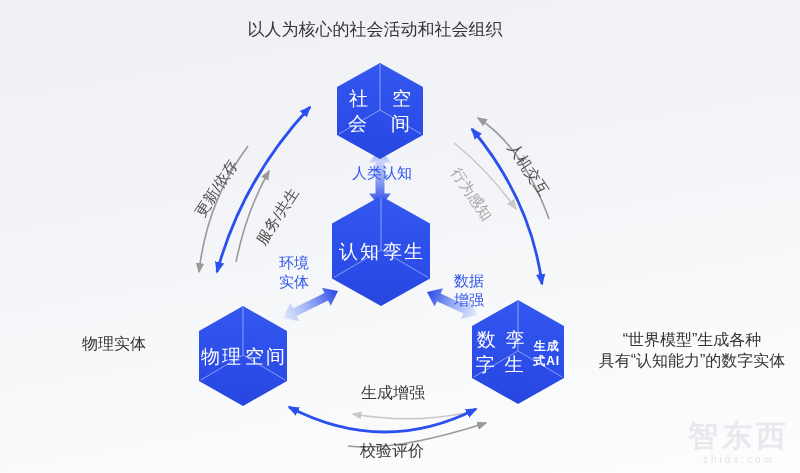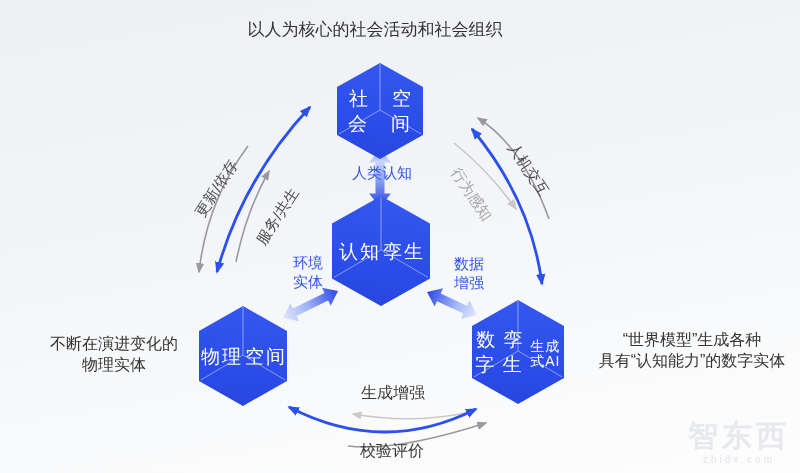--- a/index.html
+++ b/index.html
@@ -14,21 +14,21 @@
   
   .hex {
     position:absolute;
     clip-path:polygon(50% 0,100% 25%,100% 75%,50% 100%,0 75%,0 25%);
     background:linear-gradient(185deg,#3558F0 0%,#2A4BE7 70%,#2846DE 100%);
     display:flex; flex-direction:row; align-items:center; justify-content:center;
     color:#fff; text-align:center;
   }
   .hex .facets { position:absolute; left:0; top:0; width:100%; height:100%; }
   .hex .hx-line { position:relative; font-size:19px; line-height:25px; letter-spacing:2px; text-indent:2px; }
-  .hex .hx-sub  { position:relative; font-size:14px; line-height:15px; margin-top:3px; letter-spacing:1px; }
+  .hex .hx-sub  { position:relative; font-size:12px; line-height:15px; margin-top:3px; letter-spacing:1px;font-weight:bold; }
 
   .hex-social    { left:337px; top:63px;  width:86px; height:96px; }
   .hex-cognitive { left:332px; top:196px; width:98px; height:110px; }
   .hex-physical  { left:199px; top:306px; width:88px; height:100px;justify-content:flex-end; }
   .hex-digital   { left:472px; top:300px; width:92px; height:104px;justify-content:flex-end; }
 
   
   .top-desc {
     position:absolute; left:135px; top:18px; width:480px;
     text-align:center; font-size:17px; line-height:23px; color:#333;
@@ -43,22 +43,22 @@
     font-size:15px; line-height:19px; white-space:nowrap; text-align:center;
   }
   .blue-label { color:#2F54EB; }
   .gray-label { color:#4D4D4D; }
   .lightgray-label { color:#A6A6A6; }
   .dark-label { color:#3A3A3A; font-size:16px; }
   .rot-up   { transform:translate(-50%,-50%) rotate(-57deg); }
   .rot-down { transform:translate(-50%,-50%) rotate(56deg); }
 
   .lbl-human-cognition { left:382px; top:172px;text-align:center; }
-  .lbl-env  { left:308px; top:272px; }
-  .lbl-data { left:469px; top:273px; }
+  .lbl-env  { left:294px; top:272px; }
+  .lbl-data { left:469px; top:290px; }
   .lbl-update  { left:216px; top:188px; }
   .lbl-service { left:277px; top:216px; }
   .lbl-hci     { left:529px; top:169px; }
   .lbl-behavior{ left:472px; top:194px; }
   .lbl-gen     { left:393px; top:392px; }
   .lbl-verify  { left:392px; top:450px; }
 
   
   .watermark {
     position:absolute; right:10px; bottom:8px; text-align:center;
@@ -167,21 +167,20 @@
 
   <div class="edge-label gray-label rot-up lbl-update">更新/依存</div>
   <div class="edge-label gray-label rot-up lbl-service">服务/共生</div>
   <div class="edge-label gray-label rot-down lbl-hci">人机交互</div>
   <div class="edge-label lightgray-label rot-down lbl-behavior">行为感知</div>
 
   <div class="edge-label dark-label lbl-gen">生成增强</div>
   <div class="edge-label dark-label lbl-verify">校验评价</div>
 
   <div class="note note-left">
-    <div>不断在演进变化的</div>
     <div>物理实体</div>
   </div>
   <div class="note note-right">
     <div>“世界模型”生成各种</div>
     <div>具有“认知能力”的数字实体</div>
   </div>
 
   <div class="watermark">
     <div class="wm-brand">智东西</div>
     <div class="wm-domain">zhidx.com</div>

